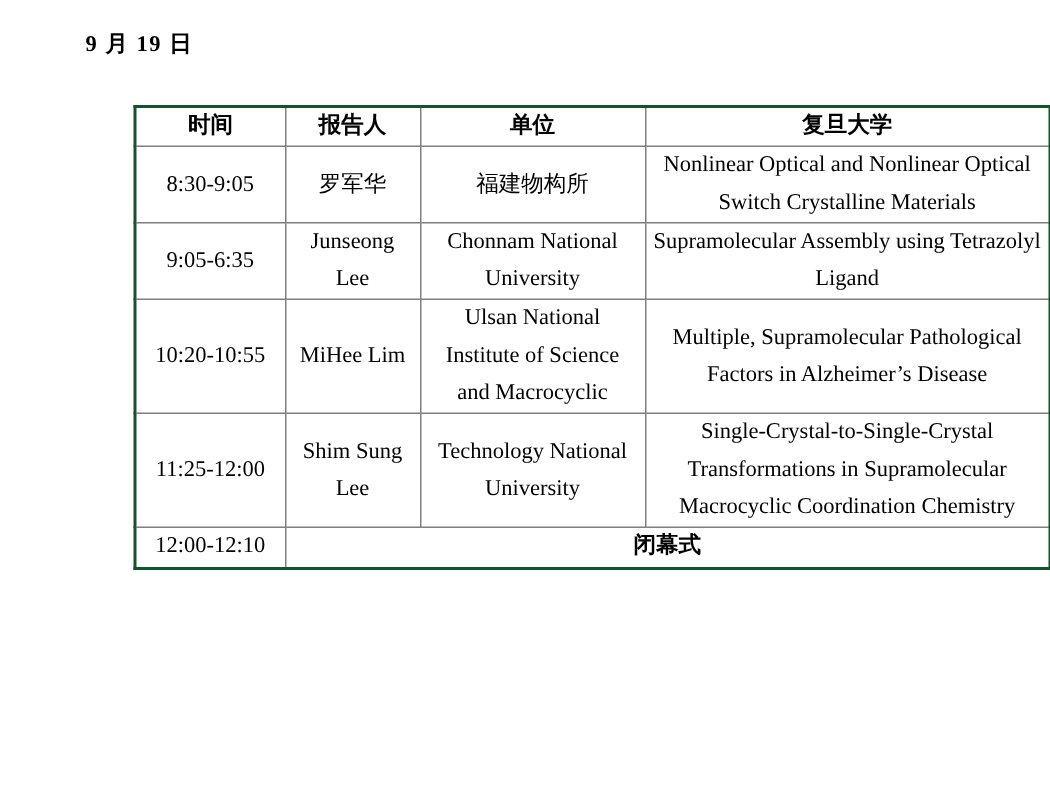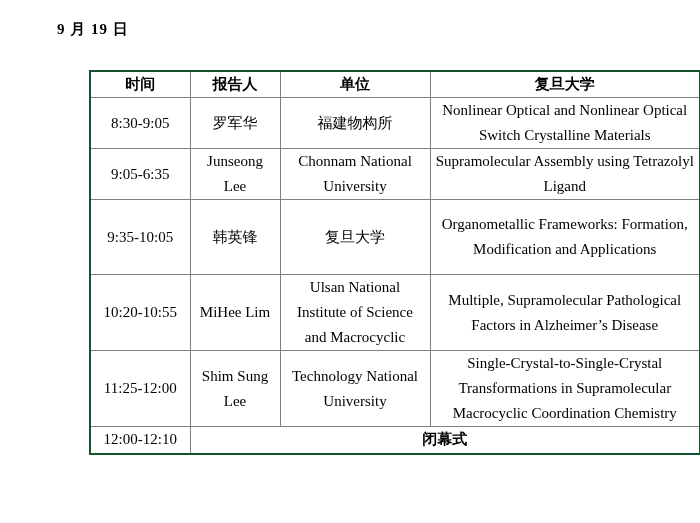--- a/index.html
+++ b/index.html
@@ -88,26 +88,20 @@
       <td>Nonlinear Optical and Nonlinear Optical Switch Crystalline Materials</td>
     </tr>
 
     <tr class="h-50">
       <td class="time-cell">9:05-6:35</td>
       <td>Junseong Lee</td>
       <td>Chonnam National University</td>
       <td>Supramolecular Assembly using Tetrazolyl Ligand</td>
     </tr>
 
-    <tr class="h-75">
-      <td class="time-cell">9:35-10:05</td>
-      <td>韩英锋</td>
-      <td>复旦大学</td>
-      <td>Organometallic Frameworks: Formation, Modification and Applications</td>
-    </tr>
 
     <tr class="h-75">
       <td class="time-cell">10:20-10:55</td>
       <td>MiHee Lim</td>
       <td>Ulsan National Institute of Science and Macrocyclic</td>
       <td>Multiple, Supramolecular Pathological Factors in Alzheimer’s Disease</td>
     </tr>
 
 
     <tr class="h-76">

